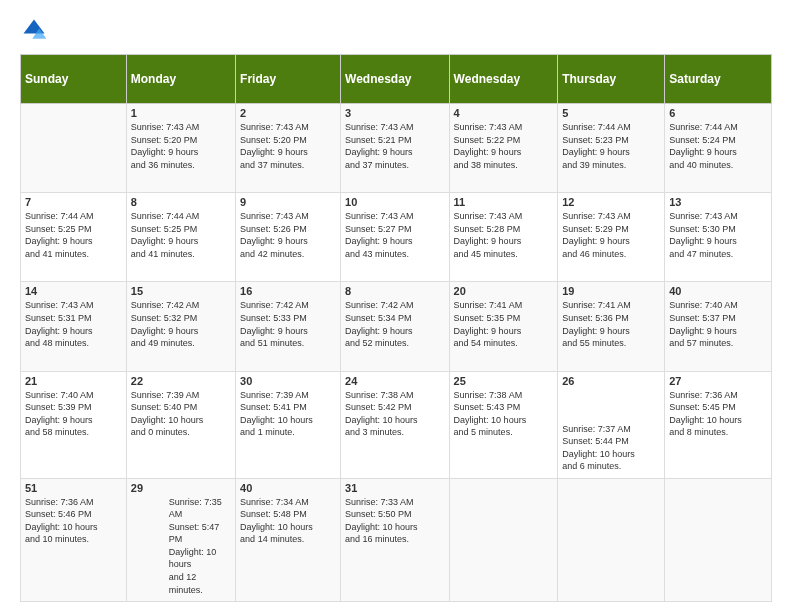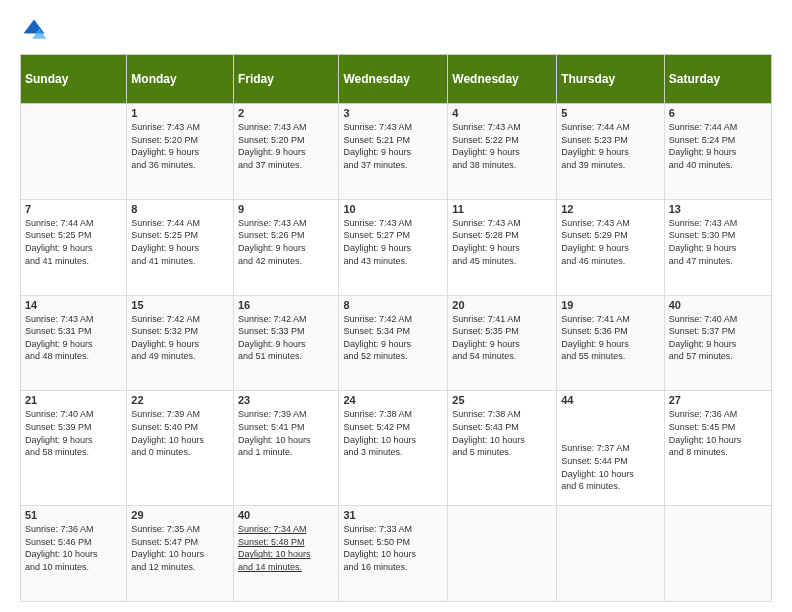--- a/index.html
+++ b/index.html
@@ -295,42 +295,42 @@
 and 58 minutes.</div>
           </td>
           <td>
             <span class="day-num">22</span>
             <div class="cell-info" style="white-space: pre-line;">Sunrise: 7:39 AM
 Sunset: 5:40 PM
 Daylight: 10 hours
 and 0 minutes.</div>
           </td>
           <td>
-            <span class="day-num">23</span>
+            <span class="day-num">30</span>
             <div class="cell-info" style="white-space: pre-line;">Sunrise: 7:39 AM
 Sunset: 5:41 PM
 Daylight: 10 hours
 and 1 minute.</div>
           </td>
           <td>
             <span class="day-num">24</span>
             <div class="cell-info" style="white-space: pre-line;">Sunrise: 7:38 AM
 Sunset: 5:42 PM
 Daylight: 10 hours
 and 3 minutes.</div>
           </td>
           <td>
             <span class="day-num">25</span>
             <div class="cell-info" style="white-space: pre-line;">Sunrise: 7:38 AM
 Sunset: 5:43 PM
 Daylight: 10 hours
 and 5 minutes.</div>
           </td>
           <td>
-            <span class="day-num">44</span>
+            <span class="day-num">26</span>
             <div class="cell-info" style="white-space: pre-line; margin-top: 36px;">Sunrise: 7:37 AM
 Sunset: 5:44 PM
 Daylight: 10 hours
 and 6 minutes.</div>
           </td>
           <td>
             <span class="day-num">27</span>
             <div class="cell-info" style="white-space: pre-line;">Sunrise: 7:36 AM
 Sunset: 5:45 PM
 Daylight: 10 hours
@@ -340,28 +340,28 @@
         <tr>
           <td>
             <span class="day-num">51</span>
             <div class="cell-info" style="white-space: pre-line;">Sunrise: 7:36 AM
 Sunset: 5:46 PM
 Daylight: 10 hours
 and 10 minutes.</div>
           </td>
           <td>
             <span class="day-num">29</span>
-            <div class="cell-info" style="white-space: pre-line;">Sunrise: 7:35 AM
+            <div class="cell-info" style="white-space: pre-line; margin-left: 38px;">Sunrise: 7:35 AM
 Sunset: 5:47 PM
 Daylight: 10 hours
 and 12 minutes.</div>
           </td>
           <td>
             <span class="day-num">40</span>
-            <div class="cell-info" style="white-space: pre-line; text-decoration: underline;">Sunrise: 7:34 AM
+            <div class="cell-info" style="white-space: pre-line;">Sunrise: 7:34 AM
 Sunset: 5:48 PM
 Daylight: 10 hours
 and 14 minutes.</div>
           </td>
           <td>
             <span class="day-num">31</span>
             <div class="cell-info" style="white-space: pre-line;">Sunrise: 7:33 AM
 Sunset: 5:50 PM
 Daylight: 10 hours
 and 16 minutes.</div>

